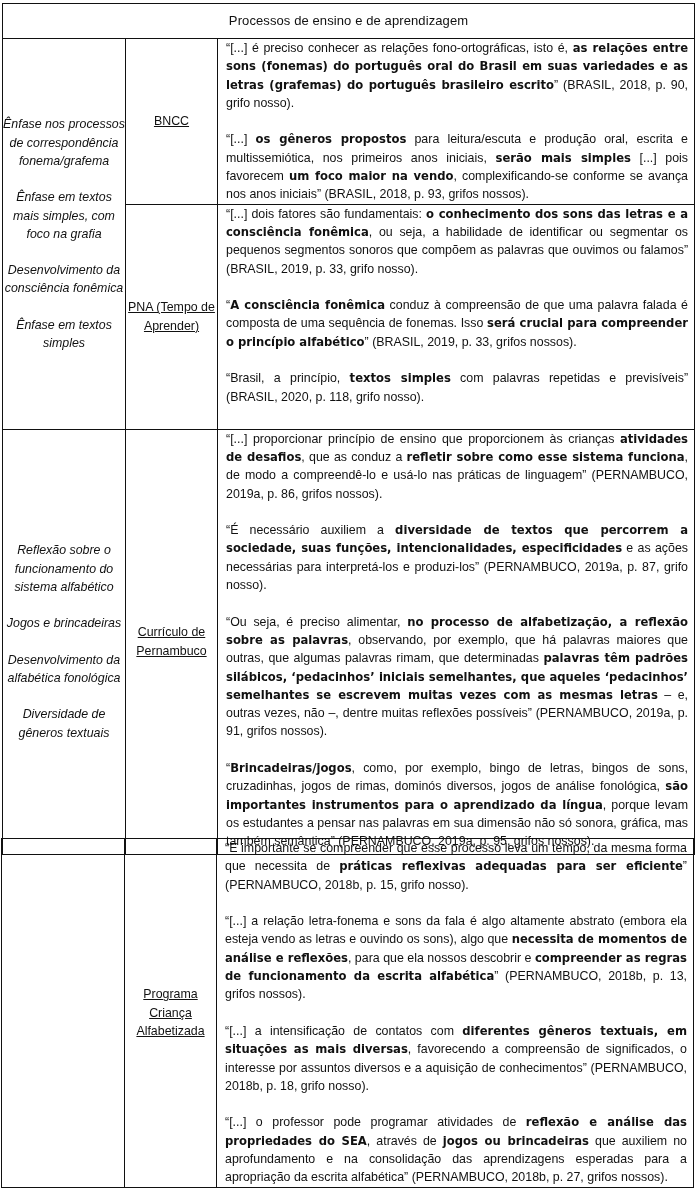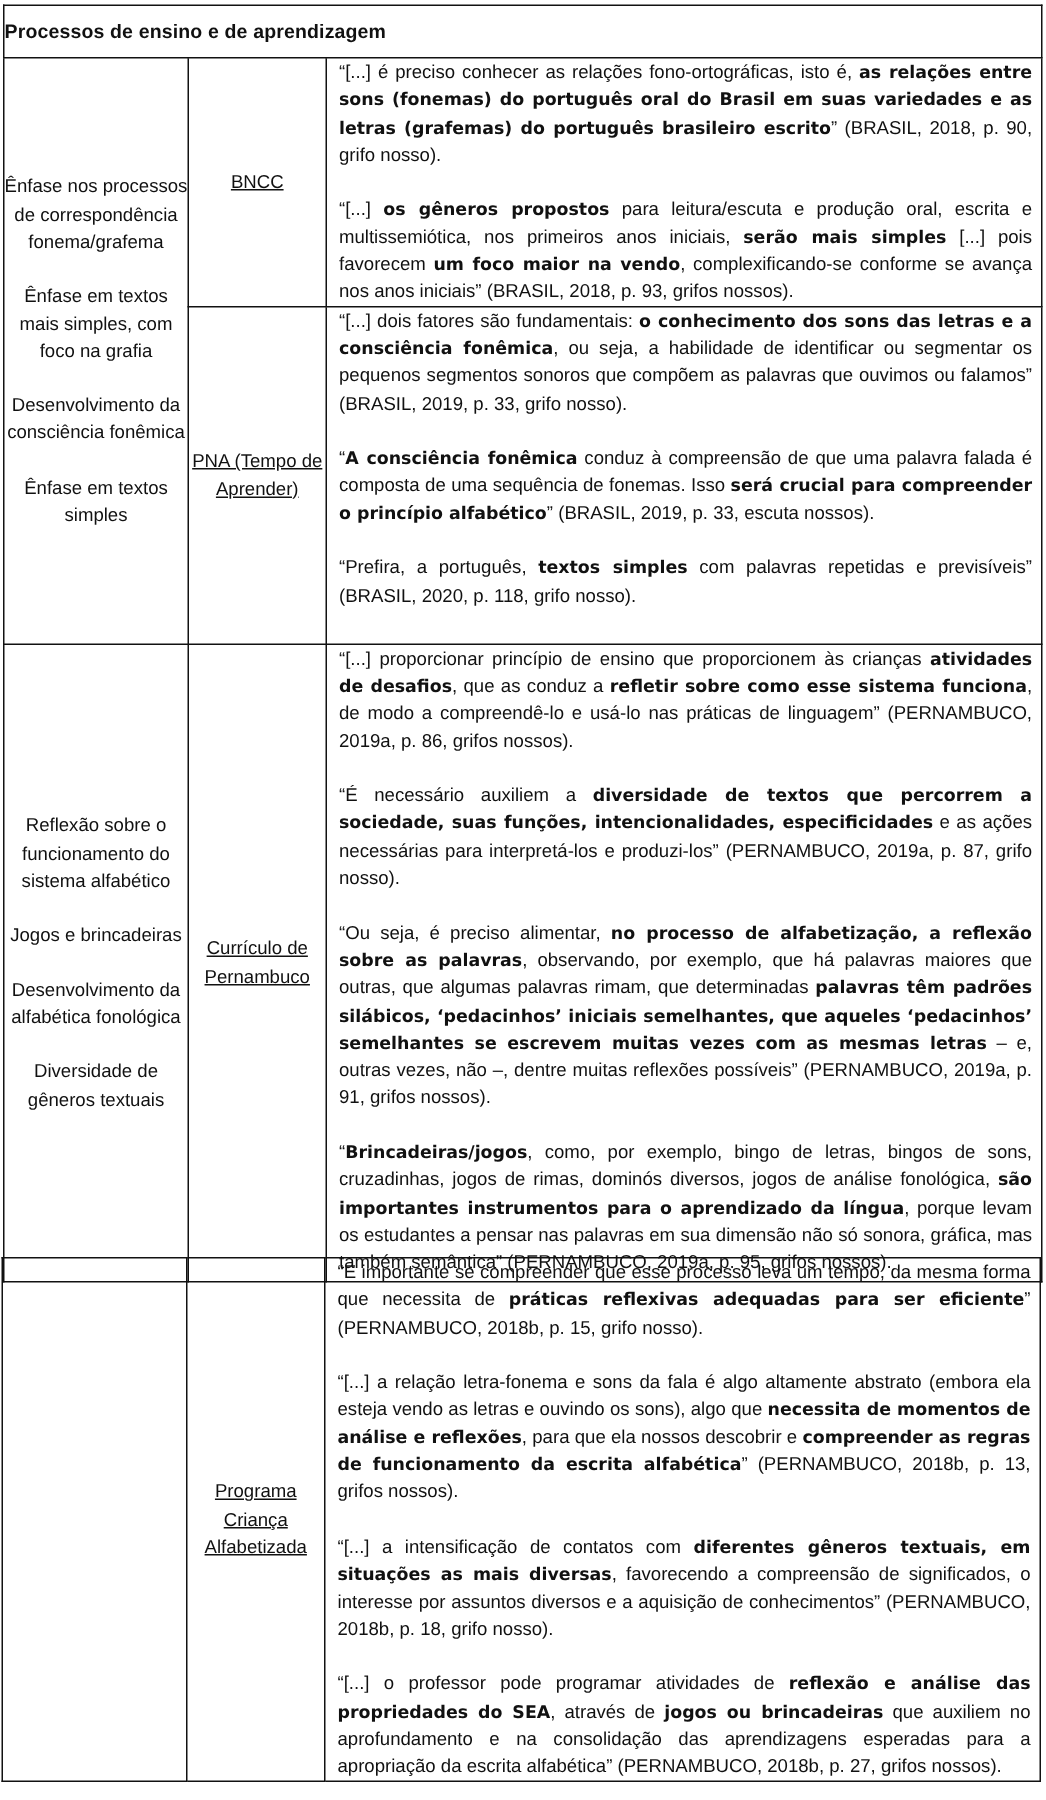--- a/index.html
+++ b/index.html
@@ -25,35 +25,36 @@
     font-family: "Liberation Sans", sans-serif;
     font-size: 12.4px;
     line-height: 18.3px;
   }
   .doc-table td, .doc-table th {
     border: 1.5px solid #111111;
     vertical-align: middle;
     padding: 0;
   }
   .doc-table th {
-    font-weight: bold;
+    font-weight: normal;
     font-size: 13px;
     height: 34px;
-    text-align: left;
+    text-align: center;
     letter-spacing: 0.1px;
   }
   col.c1 { width: 123px; }
   col.c2 { width: 92px; }
   col.c3 { width: 477px; }
   .theme-cell {
     text-align: center;
     padding: 0 3px;
   }
   .theme-cell p {
     margin: 0 0 18px 0;
+    font-style: italic;
   }
   .theme-cell p:last-child { margin-bottom: 0; }
   .source-cell {
     text-align: center;
     padding: 0 3px;
     text-decoration: underline;
   }
   .quote-cell {
     vertical-align: top !important;
     padding: 0 6px 0 8px !important;
@@ -104,22 +105,22 @@
         <td class="source-cell">BNCC</td>
         <td class="quote-cell">
           <p><span>“[...] é preciso conhecer as relações fono-ortográficas, isto é, </span><b>as relações entre sons (fonemas) do português oral do Brasil em suas variedades e as letras (grafemas) do português brasileiro escrito</b><span>” (BRASIL, 2018, p. 90, grifo nosso).</span></p>
           <p><span>“[...] </span><b>os gêneros propostos</b><span> para leitura/escuta e produção oral, escrita e multissemiótica, nos primeiros anos iniciais, </span><b>serão mais simples</b><span> [...] pois favorecem </span><b>um foco maior na vendo</b><span>, complexificando-se conforme se avança nos anos iniciais” (BRASIL, 2018, p. 93, grifos nossos).</span></p>
         </td>
       </tr>
       <tr style="height: 225px;">
         <td class="source-cell">PNA (Tempo de Aprender)</td>
         <td class="quote-cell">
           <p><span>“[...] dois fatores são fundamentais: </span><b>o conhecimento dos sons das letras e a consciência fonêmica</b><span>, ou seja, a habilidade de identificar ou segmentar os pequenos segmentos sonoros que compõem as palavras que ouvimos ou falamos” (BRASIL, 2019, p. 33, grifo nosso).</span></p>
-          <p><span>“</span><b>A consciência fonêmica</b><span> conduz à compreensão de que uma palavra falada é composta de uma sequência de fonemas. Isso </span><b>será crucial para compreender o princípio alfabético</b><span>” (BRASIL, 2019, p. 33, escuta nossos).</span></p>
-          <p><span>“Prefira, a português, </span><b>textos simples</b><span> com palavras repetidas e previsíveis” (BRASIL, 2020, p. 118, grifo nosso).</span></p>
+          <p><span>“</span><b>A consciência fonêmica</b><span> conduz à compreensão de que uma palavra falada é composta de uma sequência de fonemas. Isso </span><b>será crucial para compreender o princípio alfabético</b><span>” (BRASIL, 2019, p. 33, grifos nossos).</span></p>
+          <p><span>“Brasil, a princípio, </span><b>textos simples</b><span> com palavras repetidas e previsíveis” (BRASIL, 2020, p. 118, grifo nosso).</span></p>
         </td>
       </tr>
       <tr style="height: 425px;">
         <td class="theme-cell" rowspan="1">
           <p>Reflexão sobre o funcionamento do sistema alfabético</p>
           <p>Jogos e brincadeiras</p>
           <p>Desenvolvimento da alfabética fonológica</p>
           <p>Diversidade de gêneros textuais</p>
         </td>
         <td class="source-cell">Currículo de Pernambuco</td>

